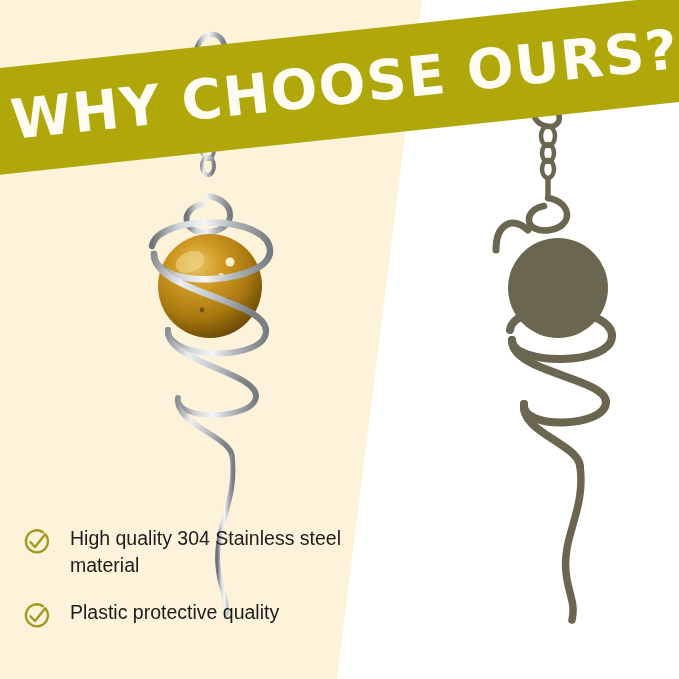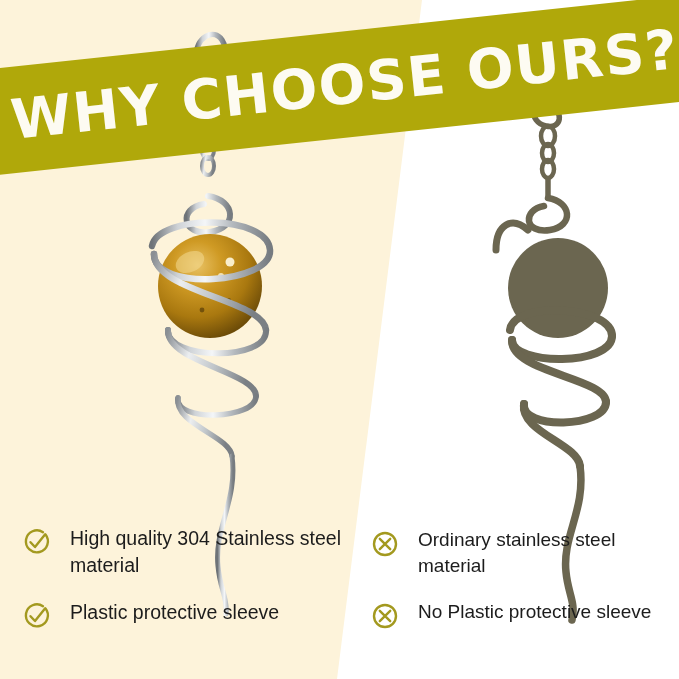--- a/index.html
+++ b/index.html
@@ -198,42 +198,19 @@
       <span class="bullet-text">High quality 304 Stainless steel material</span>
     </div>
 
     <div class="bullet-row">
       <span class="bullet-icon">
         <svg viewBox="0 0 30 30" width="30" height="30" xmlns="http://www.w3.org/2000/svg">
           <path d="M23.5 7.5 A11 11 0 1 1 21 5.2" fill="none" stroke="#a3991f" stroke-width="2.4" stroke-linecap="round"></path>
           <path d="M8.5 15.2 L13 20 L23 7.5" fill="none" stroke="#a3991f" stroke-width="2.4" stroke-linecap="round" stroke-linejoin="round"></path>
         </svg>
       </span>
-      <span class="bullet-text">Plastic protective sleeve</span>
+      <span class="bullet-text">Plastic protective quality</span>
     </div>
 
   </div>
 
-  <div class="bullets right">
-
-    <div class="bullet-row">
-      <span class="bullet-icon">
-        <svg viewBox="0 0 30 30" width="30" height="30" xmlns="http://www.w3.org/2000/svg">
-          <circle cx="15" cy="15" r="11" fill="none" stroke="#a3991f" stroke-width="2.4"></circle>
-          <path d="M9.8 9.8 L20.2 20.2 M20.2 9.8 L9.8 20.2" fill="none" stroke="#a3991f" stroke-width="2.4" stroke-linecap="round"></path>
-        </svg>
-      </span>
-      <span class="bullet-text">Ordinary stainless steel material</span>
-    </div>
-
-    <div class="bullet-row">
-      <span class="bullet-icon">
-        <svg viewBox="0 0 30 30" width="30" height="30" xmlns="http://www.w3.org/2000/svg">
-          <circle cx="15" cy="15" r="11" fill="none" stroke="#a3991f" stroke-width="2.4"></circle>
-          <path d="M9.8 9.8 L20.2 20.2 M20.2 9.8 L9.8 20.2" fill="none" stroke="#a3991f" stroke-width="2.4" stroke-linecap="round"></path>
-        </svg>
-      </span>
-      <span class="bullet-text">No Plastic protective sleeve</span>
-    </div>
-
-  </div>
 
 </div>
 
 </body></html>

